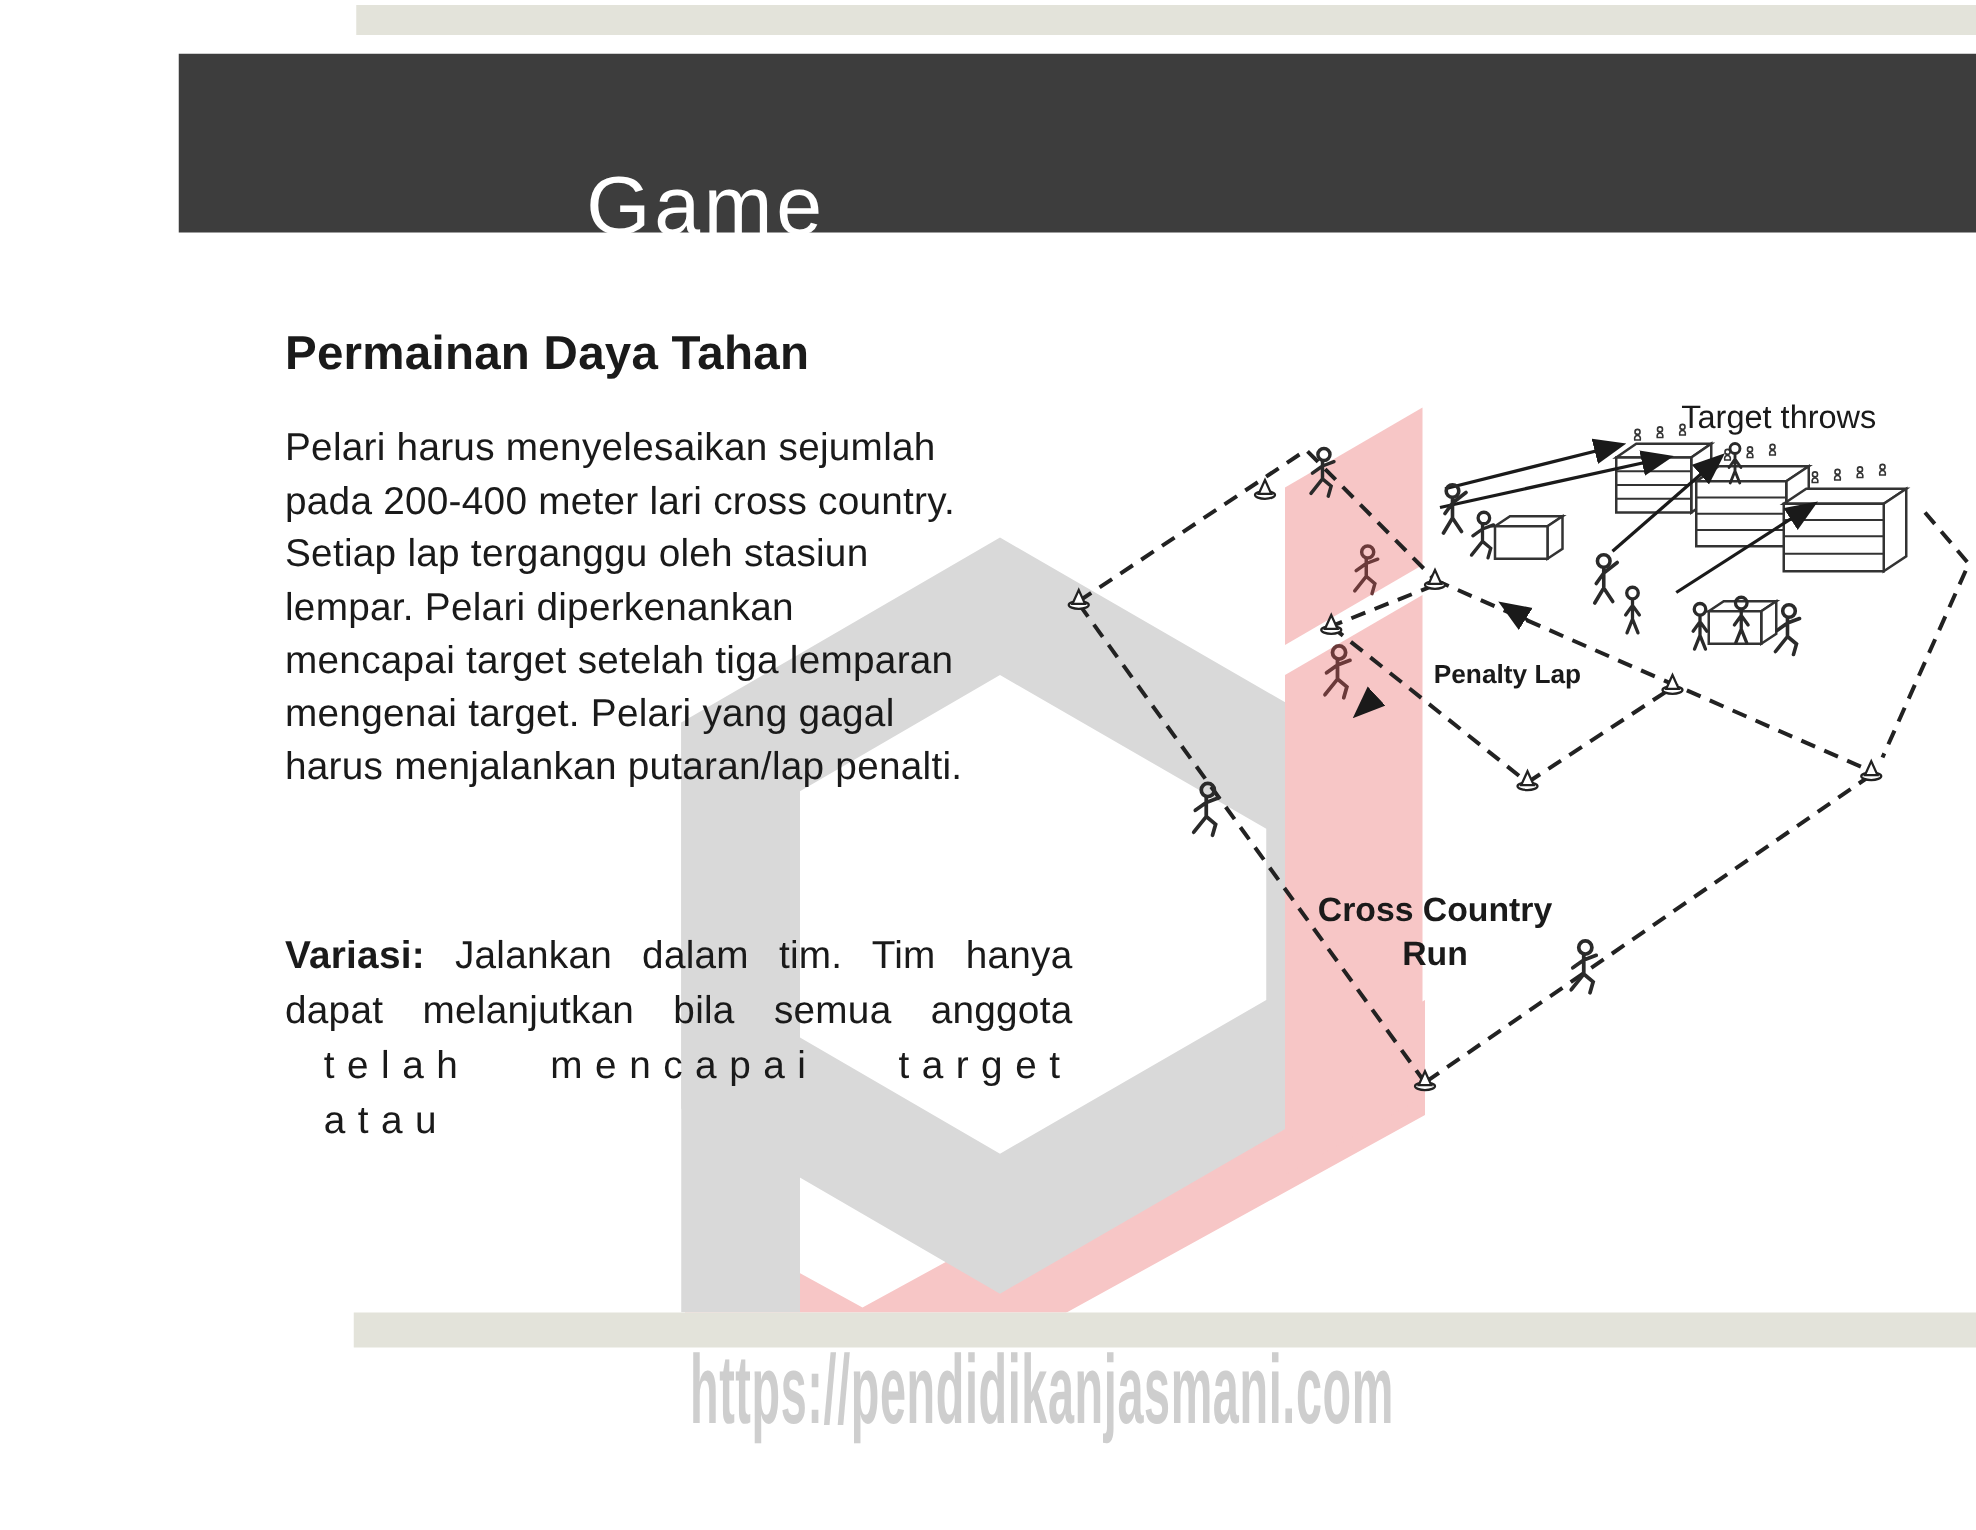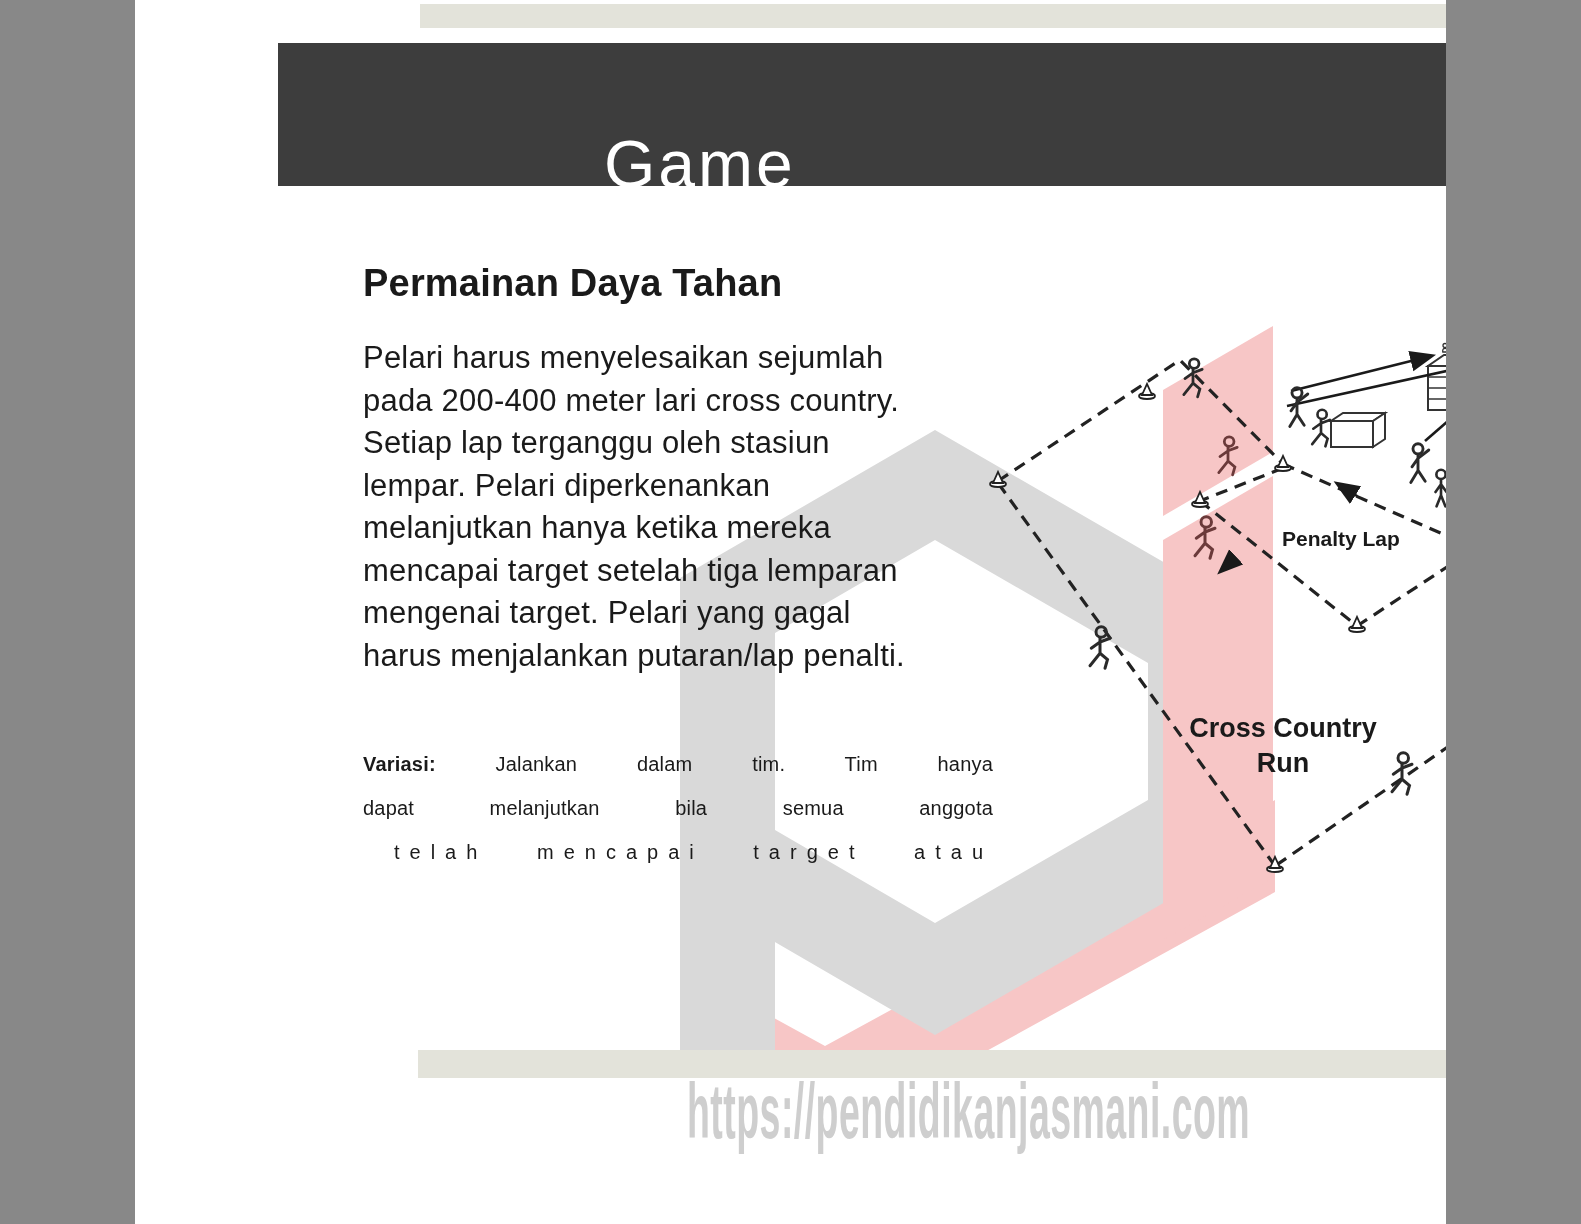--- a/index.html
+++ b/index.html
@@ -1,17 +1,17 @@
 <!DOCTYPE html>
 <html style="--header_bg: #3d3d3d; --strip: #e3e3da; --logo_gray: #d9d9d9; --logo_pink: #f7c6c6; --ink: #1a1a1a; --url_text: #c9c9c9; --title_text: #ffffff; --red_runner: #6b3a3a;"><head>
 <meta charset="utf-8">
 <style>
   html,body{margin:0;padding:0;background:#888;}
   .page{
-    position:relative; width:1311px; height:1224px; background:#ffffff;
+    position:relative; width:1581px; height:1224px; background:#ffffff;
     overflow:hidden; font-family:"Liberation Sans",sans-serif; margin:0 auto;
   }
   
   .top-strip{
     position:absolute; left:285px; top:4px; right:0; height:24px;
     background:var(--strip,#e3e3da);
   }
   .bottom-strip{
     position:absolute; left:283px; top:1050px; right:0; height:28px;
     background:var(--strip,#e3e3da);
@@ -28,21 +28,21 @@
   }
   
   .content{ position:absolute; left:228px; top:0; width:640px; color:var(--ink,#1a1a1a); }
   .content-heading{
     position:absolute; left:0; top:262px; font-size:38px; font-weight:700; letter-spacing:.2px;
     white-space:nowrap;
   }
   .para1{ position:absolute; left:0; top:337px; width:640px;
     font-size:31px; line-height:42.5px; letter-spacing:.2px; }
   .para2{ position:absolute; left:0; top:742px; width:630px;
-    font-size:20px; line-height:44px; letter-spacing:.2px; }
+    font-size:31px; line-height:44px; letter-spacing:.2px; }
   .jline{ text-align:justify; text-align-last:justify; }
   .spread{ letter-spacing:10px;margin-left:31px; }
   .para2 b{ font-weight:700; }
   
   .logo-svg{ position:absolute; left:0; top:0; }
   
   .diagram-svg{ position:absolute; left:0; top:0; }
   .dash{ fill:none; stroke:#222222; stroke-width:3.2; stroke-dasharray:12 8; }
   .solid-arrow{ fill:none; stroke:#1a1a1a; stroke-width:2.6; }
   .crate-face{ fill:#ffffff; stroke:#333333; stroke-width:2; }
@@ -78,21 +78,20 @@
     <div class="slide-title">Game</div>
   </div>
 
   <div class="content">
     <div class="content-heading">Permainan Daya Tahan</div>
     <div class="para1">
       <div>Pelari harus menyelesaikan sejumlah</div>
       <div>pada 200-400 meter lari cross country.</div>
       <div>Setiap lap terganggu oleh stasiun</div>
       <div>lempar. Pelari diperkenankan</div>
-      <div>melanjutkan hanya ketika mereka</div>
       <div>mencapai target setelah tiga lemparan</div>
       <div>mengenai target. Pelari yang gagal</div>
       <div>harus menjalankan putaran/lap penalti.</div>
     </div>
     <div class="para2">
       <div class="jline"><b>Variasi:</b>&nbsp;<span>Jalankan dalam tim. Tim hanya</span></div>
       <div class="jline">dapat melanjutkan bila semua anggota</div>
       <div class="jline spread">telah mencapai target atau</div>
     </div>
   </div>

